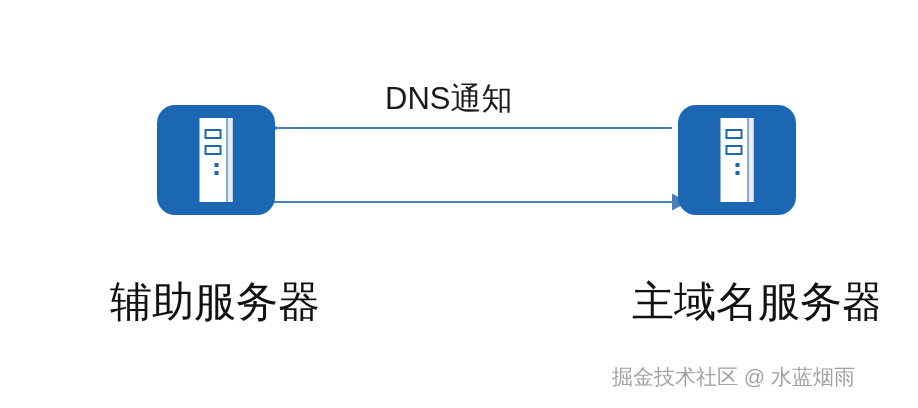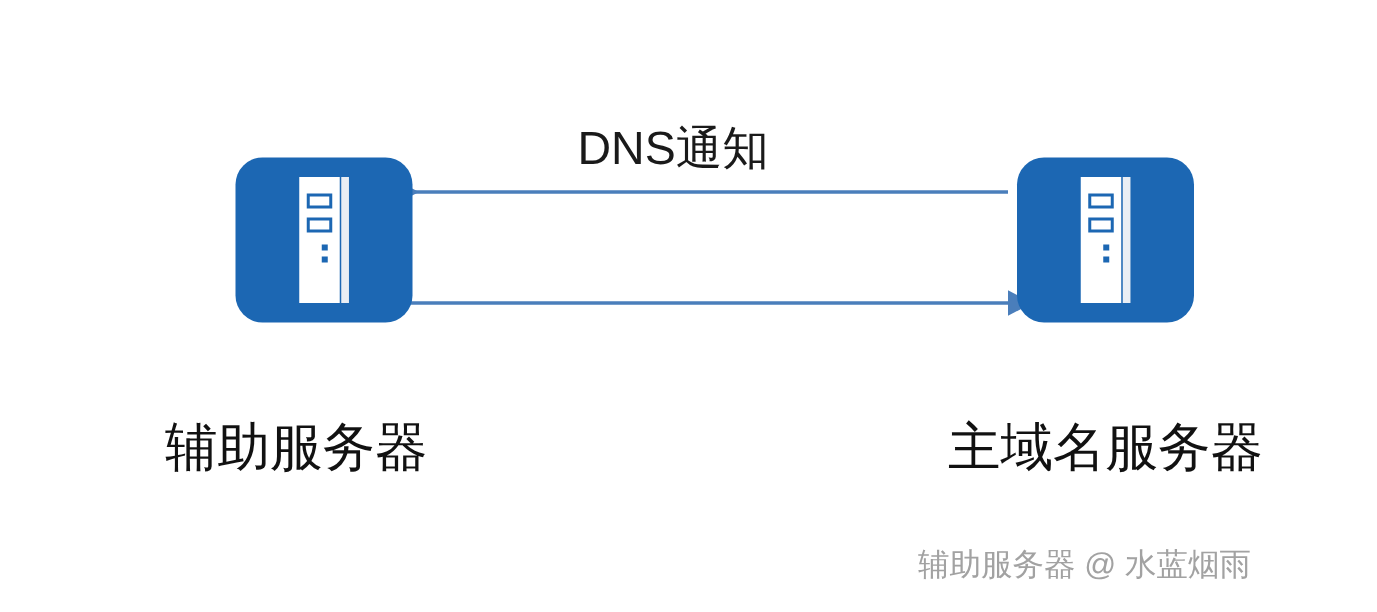--- a/index.html
+++ b/index.html
@@ -86,21 +86,21 @@
     line-height: 1;
     color: #1a1a1a;
     white-space: nowrap;
     letter-spacing: 0px;
   }
   .edge-label.top    { left: 385px; top: 83px; }
   .edge-label.bottom { left: 384px; top: 222px; }
 
   .node-caption {
     position: absolute;
-    font-size: 35px;
+    font-size: 42px;
     line-height: 1;
     color: #111111;
     white-space: nowrap;
   }
   .node-caption.left  { left: 110px; top: 281px; }
   .node-caption.right { left: 632px; top: 281px; }
 
   .watermark {
     position: absolute;
     left: 612px;
@@ -151,15 +151,15 @@
     </div>
   </div>
 
   <div class="edge-label top">DNS通知</div>
 
 
   <div class="node-caption left">辅助服务器</div>
 
   <div class="node-caption right">主域名服务器</div>
 
-  <div class="watermark">辅助服务器 @ 水蓝烟雨</div>
+  <div class="watermark">掘金技术社区 @ 水蓝烟雨</div>
 
 </div>
 
 </body></html>

